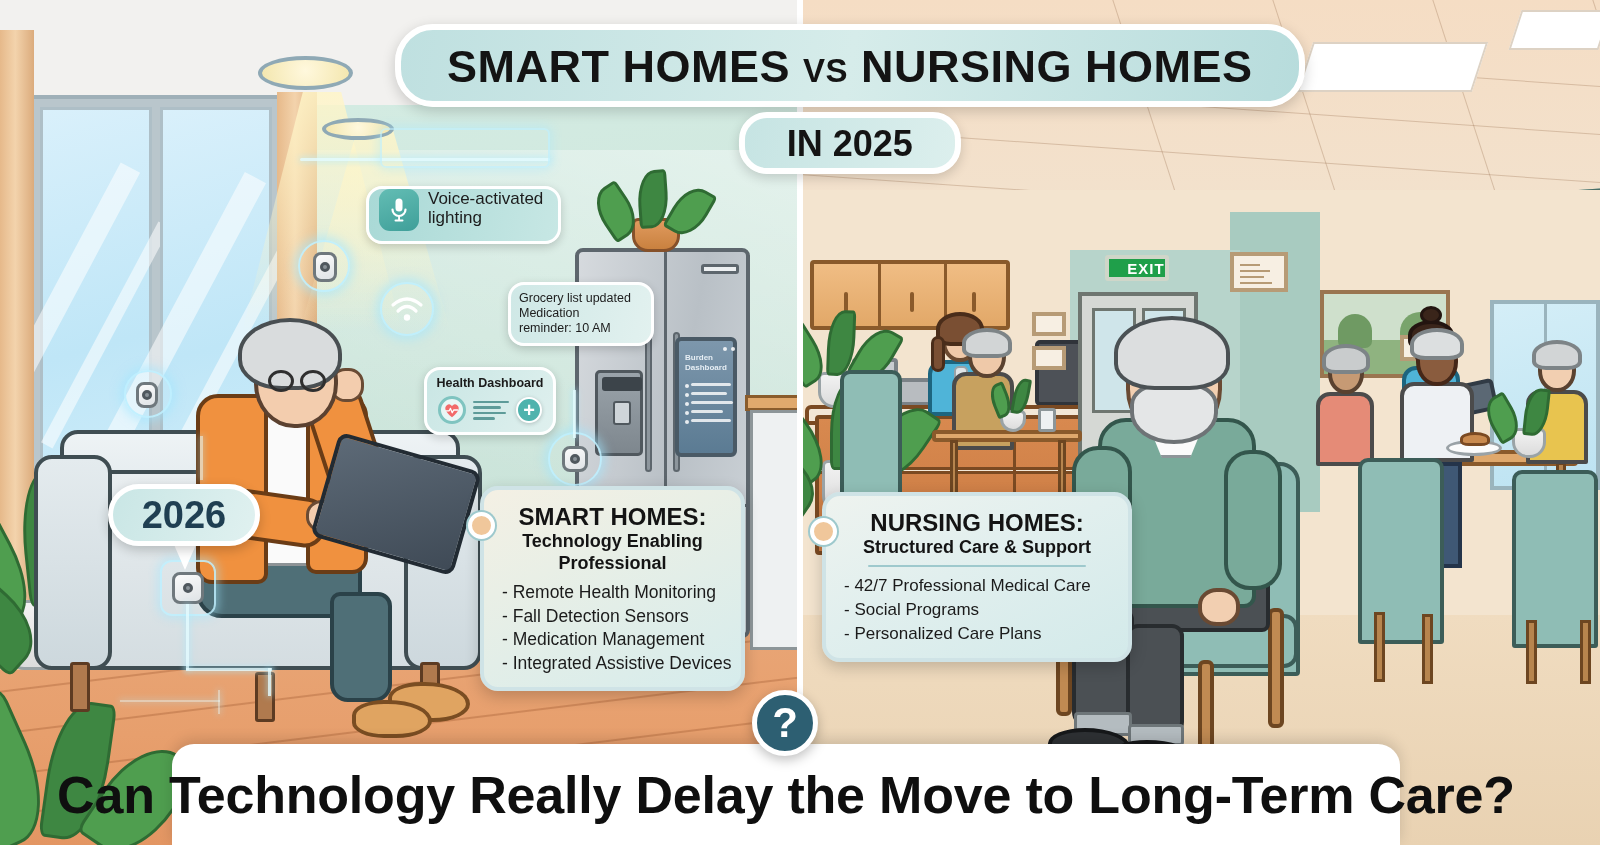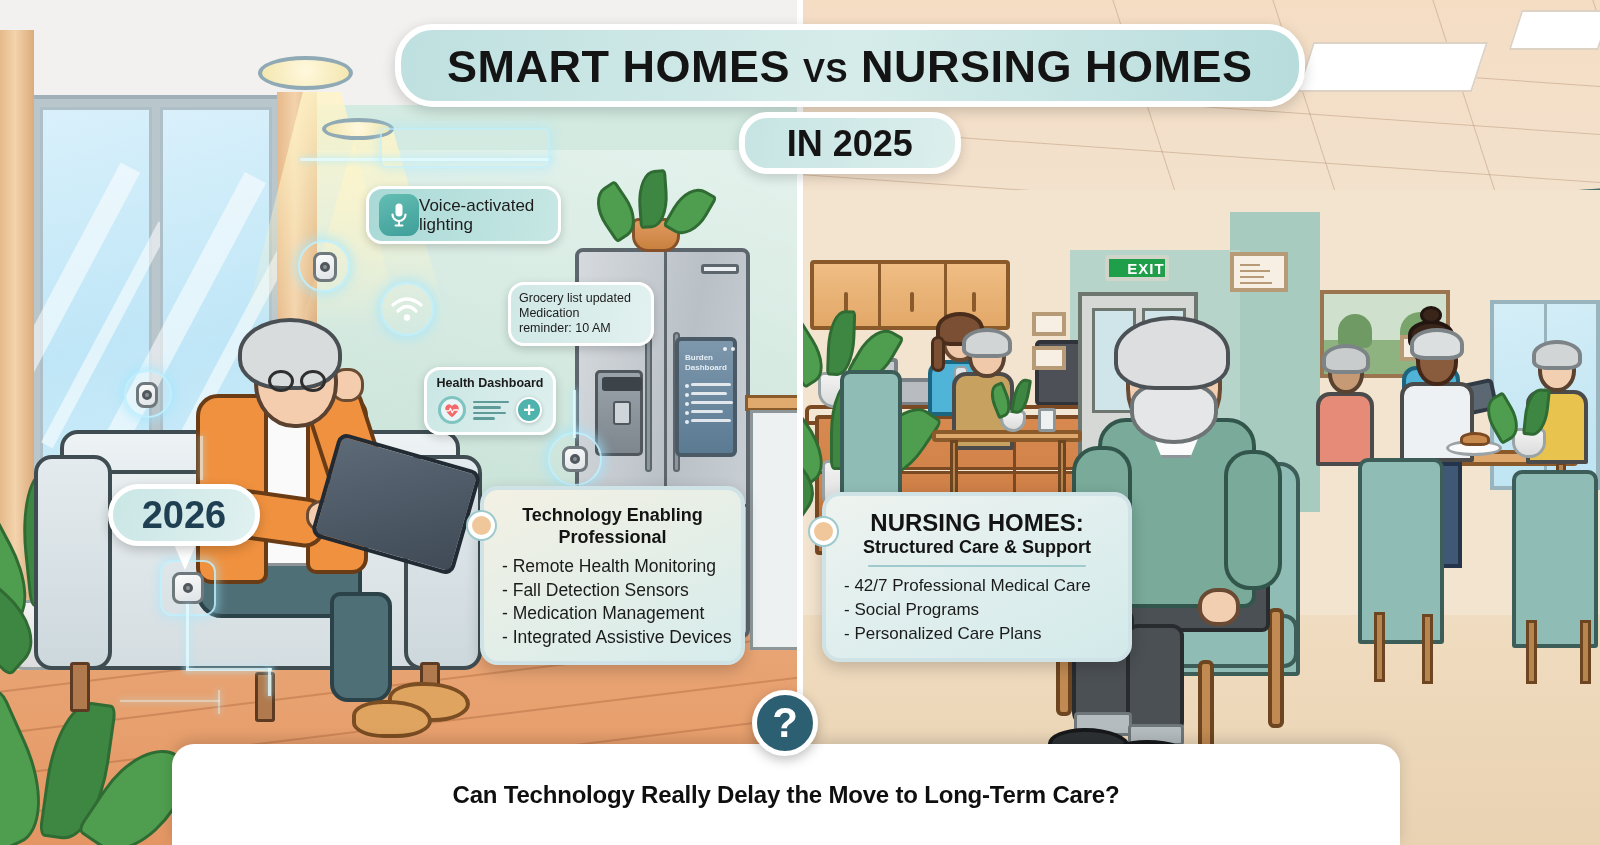--- a/index.html
+++ b/index.html
@@ -178,21 +178,21 @@
   .title-sub h2 { font-size:36px; font-weight:bold; color:#141414; line-height:1; white-space:nowrap; }
 
   .callout {
     position:absolute; z-index:55;
     border:3px solid #ffffff; border-radius:16px;
     box-shadow:0 3px 10px rgba(0,0,0,.18);
   }
   #callout-voice {
     left:366px; top:186px; width:195px; height:58px;
     background:linear-gradient(100deg,#a9d9d6,#c7e7e4);
-    display:flex; align-items:center; padding:0 10px;
+    display:flex; gap:9px; padding:0 10px;
   }
   .mic-chip { width:40px; height:42px; border-radius:11px;
     background:linear-gradient(160deg,#63bdb4,#3f9f99); flex:0 0 auto;
     display:flex; align-items:center; justify-content:center; }
   #callout-voice .ctext { font-size:17px; color:#1c1c1c; line-height:19px; font-weight:400; }
 
   #callout-grocery {
     left:508px; top:282px; width:146px; height:64px;
     background:linear-gradient(100deg,#cfe8e6,#e2f1ef);
     padding:6px 8px;
@@ -254,21 +254,21 @@
     box-shadow:0 4px 12px rgba(0,0,0,.25);
   }
   #q-circle span { color:#ffffff; font-size:42px; font-weight:bold; line-height:1; }
 
   #bottom-banner {
     position:absolute; left:172px; top:744px; width:1228px; height:101px; z-index:65;
     background:#ffffff; border-radius:22px 22px 0 0;
     box-shadow:0 -4px 14px rgba(0,0,0,.14);
     display:flex; align-items:center; justify-content:center;
   }
-  #bottom-banner h3 { font-size:24px; font-weight:bold; color:#0f0f0f; white-space:nowrap; letter-spacing:-.2px; }
+  #bottom-banner h3 { font-size:52px; font-weight:bold; color:#0f0f0f; white-space:nowrap; letter-spacing:-.2px; }
 </style>
 </head>
 <body>
 
 <div id="stage">
 
   <div class="panel" id="panel-left">
 
     <div class="l-ceiling"></div>
     <div class="l-wall-back"></div>
@@ -671,20 +671,21 @@
     </div>
   </div>
 
   <div class="badge-tail"></div>
   <div id="badge-2026">
     <span>2026</span>
   </div>
 
   <div class="info-card" id="card-left">
     <div class="card-dot" id="dot-left"></div>
+    <div class="card-title">SMART HOMES:</div>
     <div class="card-sub">Technology Enabling</div>
     <div class="card-sub">Professional</div>
     <ul class="card-list">
       <li>- Remote Health Monitoring</li>
       <li>- Fall Detection Sensors</li>
       <li>- Medication Management</li>
       <li>- Integrated Assistive Devices</li>
     </ul>
   </div>
 

